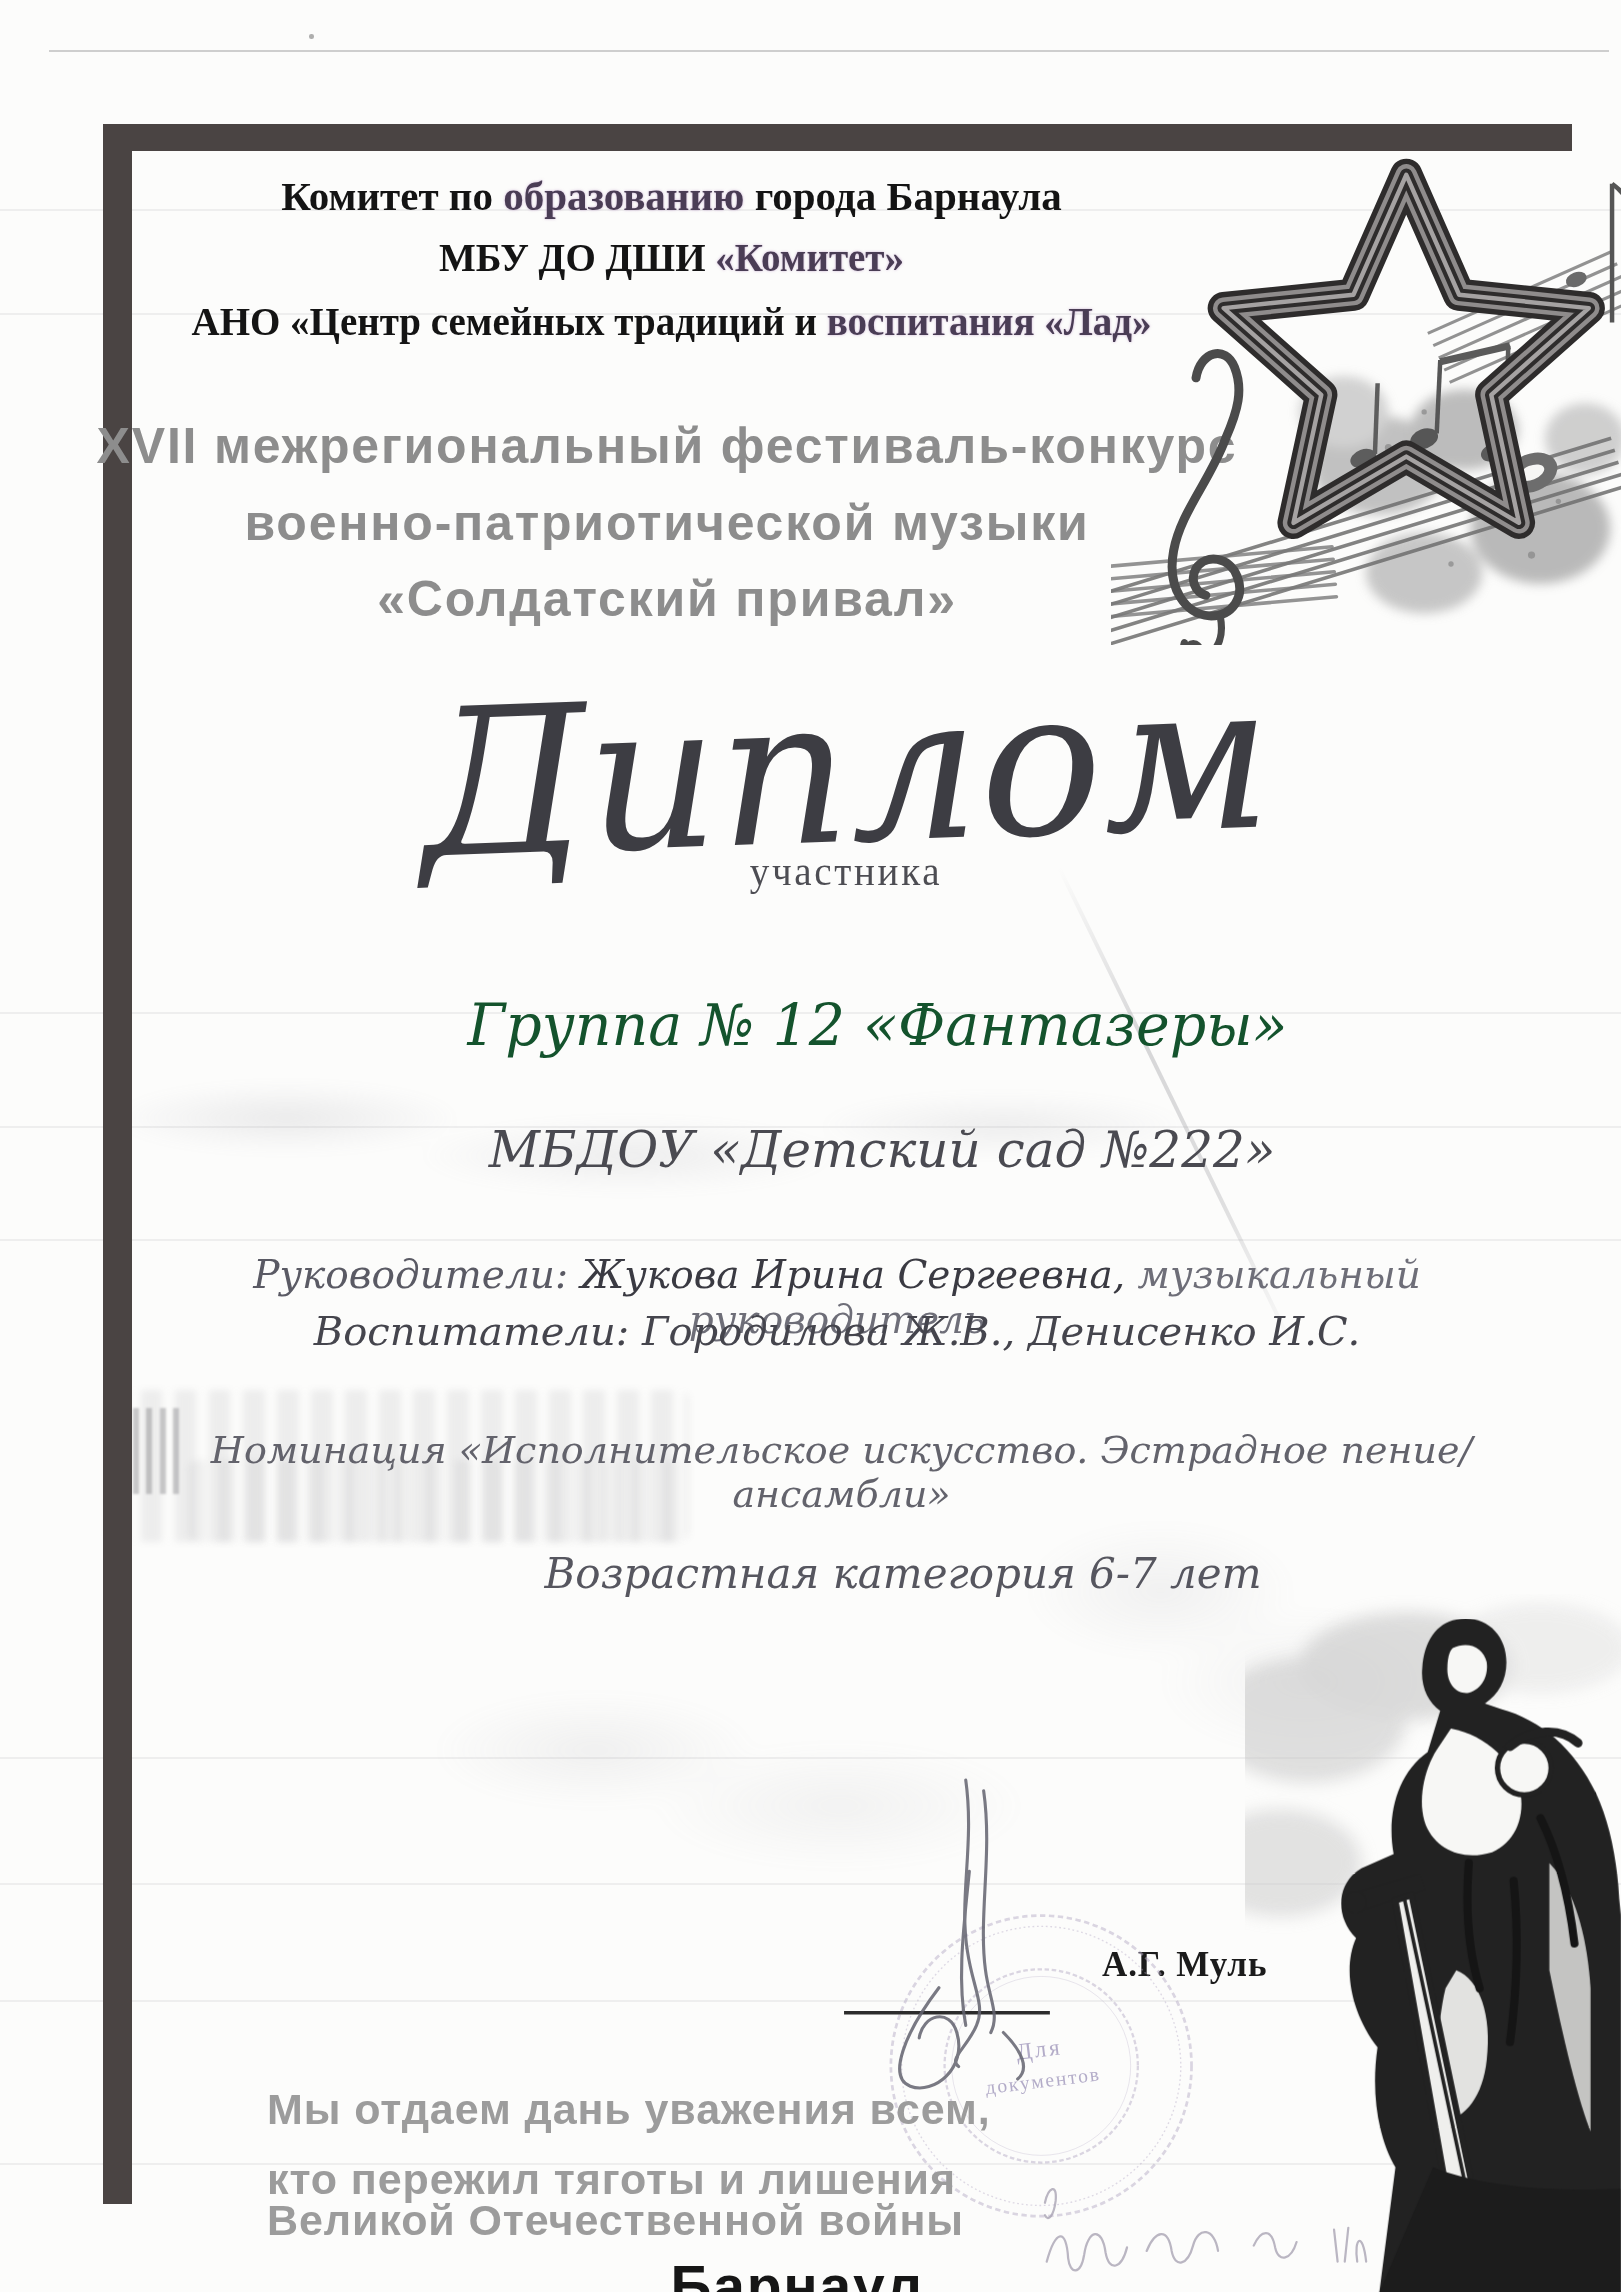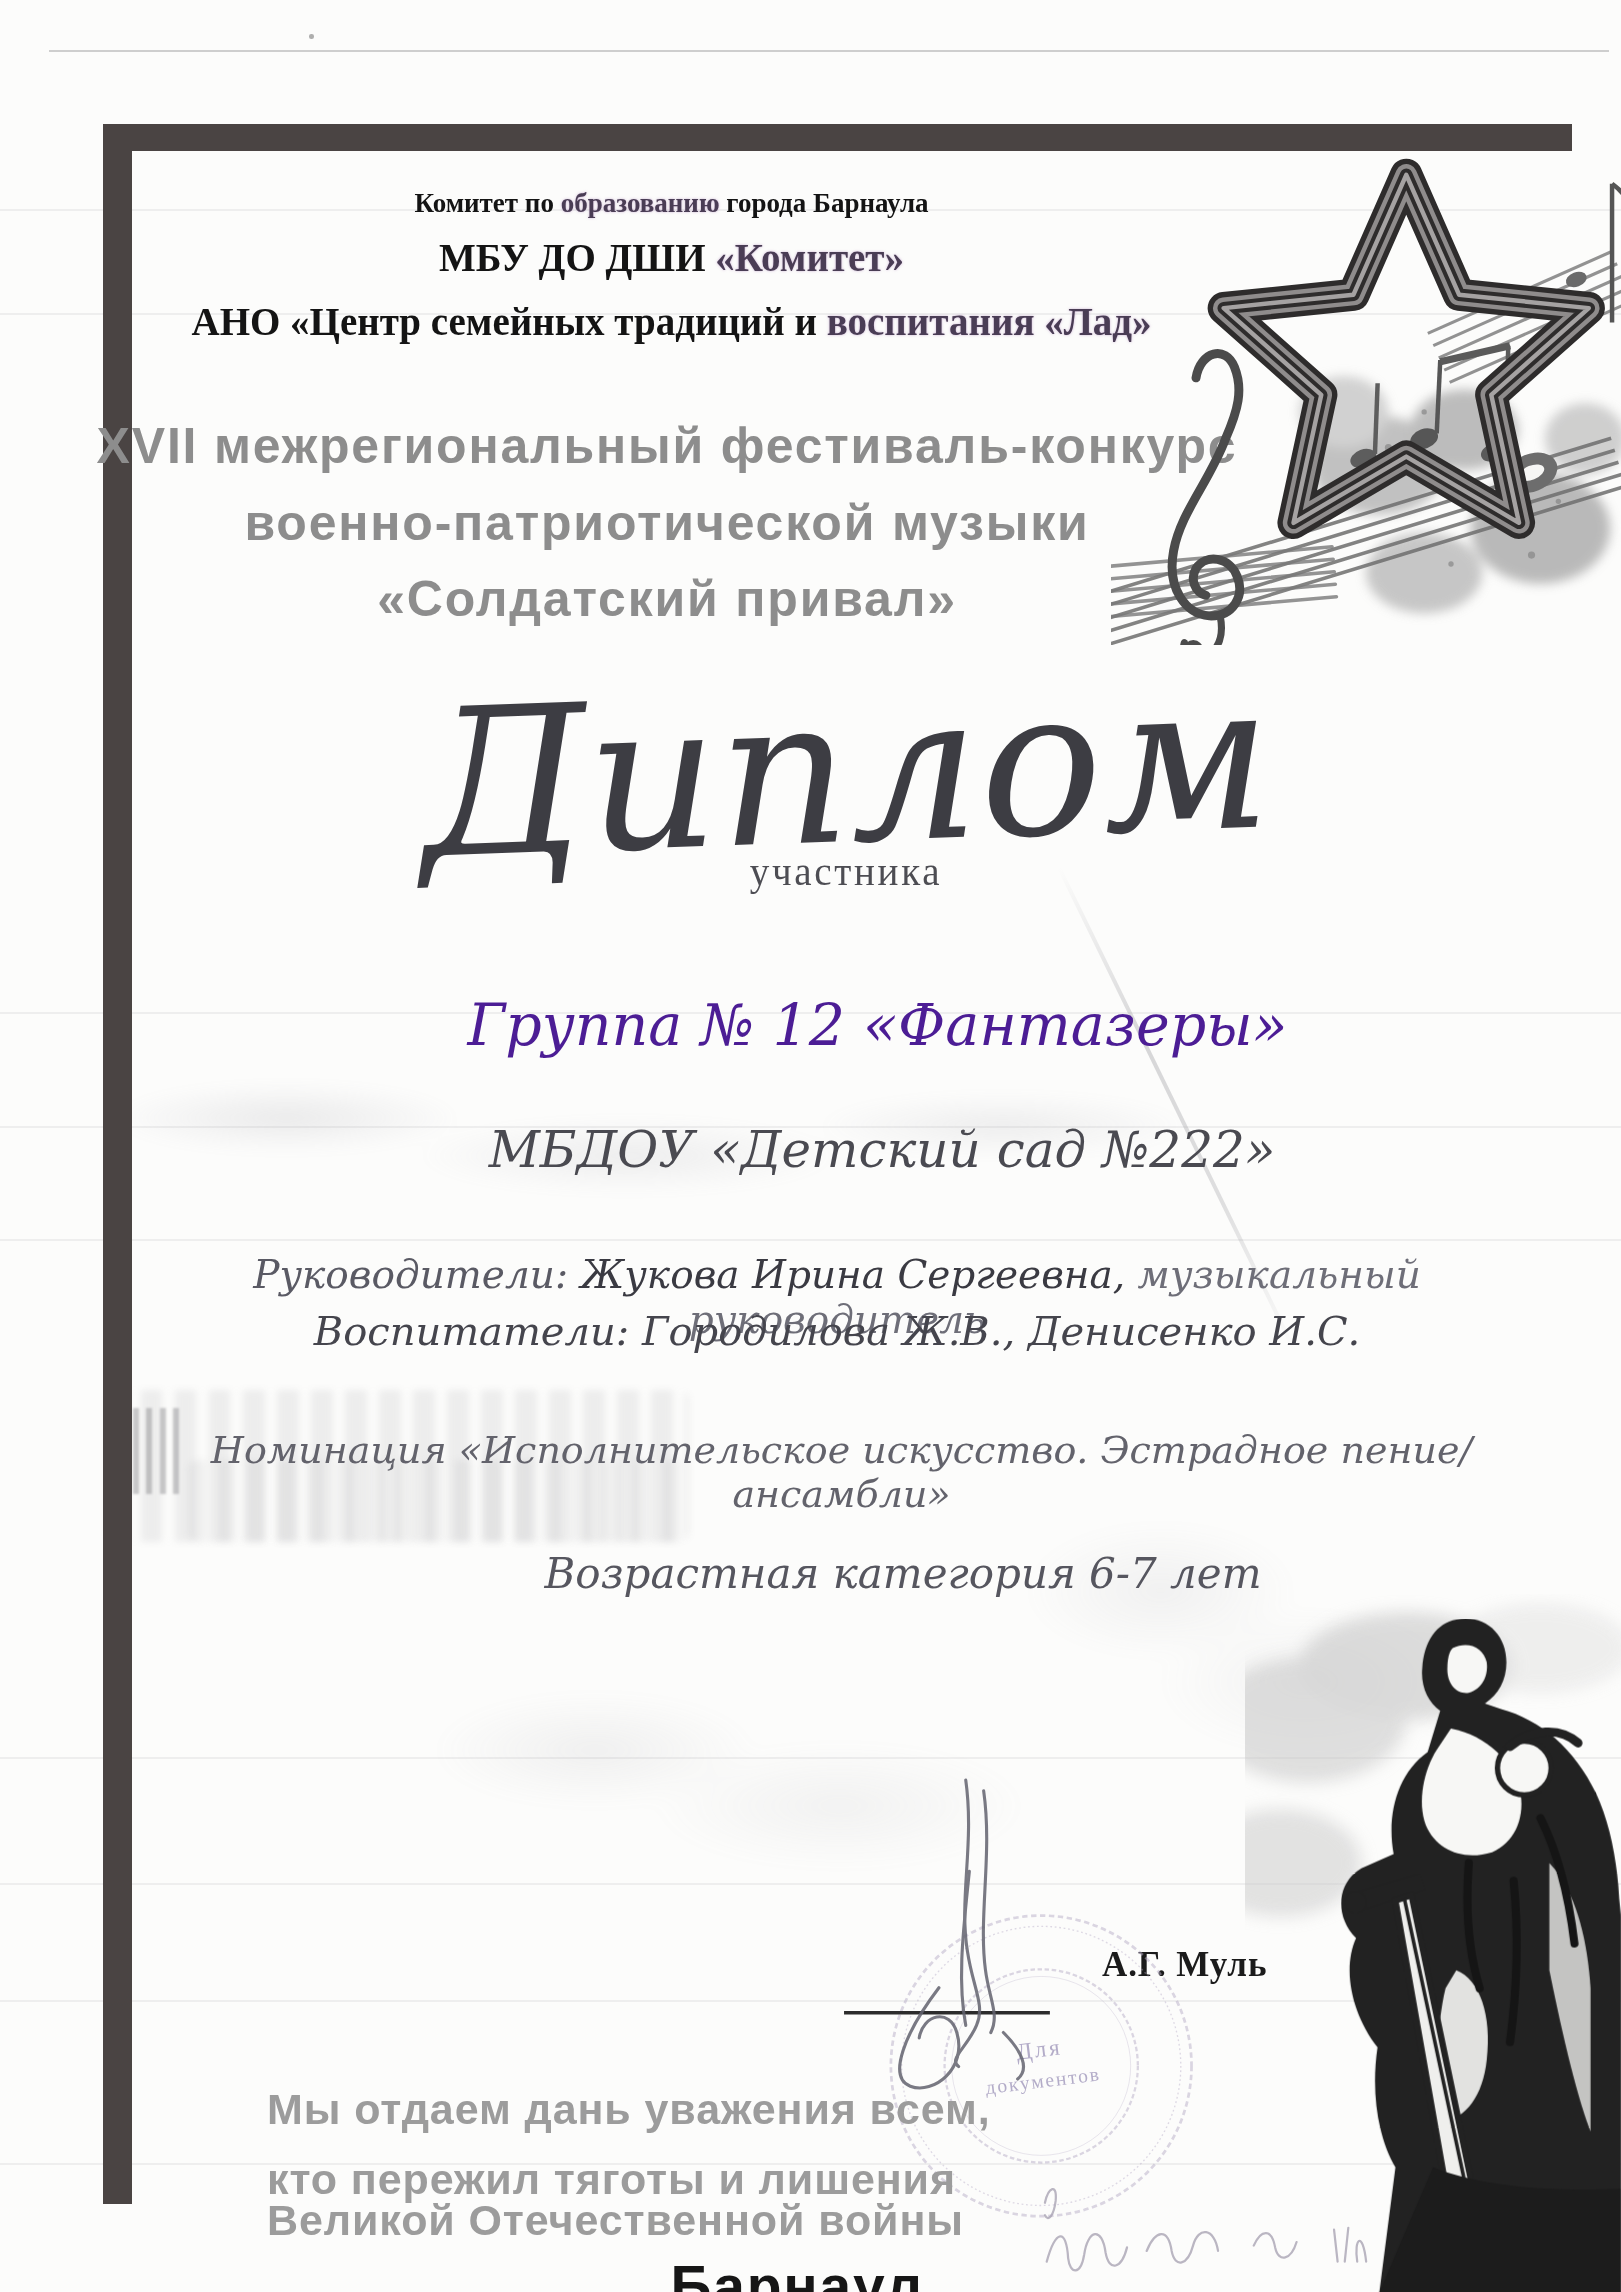--- a/index.html
+++ b/index.html
@@ -13,39 +13,39 @@
   .seam{left:0;width:1621px;height:1.8px;background:rgba(140,140,145,.12);}
   .crease{left:1061px;top:867px;width:537px;height:3.6px;transform-origin:0 0;transform:rotate(64deg);
           background:linear-gradient(90deg,rgba(170,170,172,0),rgba(168,168,172,.45) 35%,rgba(168,168,172,.35) 70%,rgba(170,170,172,0));}
 
   
   .frame-top{left:103px;top:124px;width:1469px;height:27px;background:#4a4443;}
   .frame-left{left:103px;top:124px;width:29px;height:2080px;background:#4a4443;}
 
   
   .hdr{font-weight:700;color:#141414;left:0;width:1343px;}
-  .hdr1{top:172px;font-size:27px;margin-top:16px;}
+  .hdr1{top:172px;font-size:41px;}
   .hdr2{top:235px;font-size:39px;}
   .hdr3{top:299px;font-size:39px;}
   .hl{color:#4a3d55;text-shadow:0 0 2.7px rgba(163,115,178,.55);}
 
   
   .fest{font-family:"Liberation Sans",sans-serif;font-weight:700;color:#8d8d8d;
         letter-spacing:1.8px;left:0;width:1334px;}
   .fest1{top:417px;font-size:50px;}
   .fest2{top:494px;font-size:50px;}
   .fest3{top:570px;font-size:50px;}
 
   
   .script{font-family:"DejaVu Serif",serif;font-style:italic;color:#43434a;}
   .dip{left:376px;width:940px;top:652px;font-size:204px;transform:rotate(-2deg);color:#3d3d43;}
   .sub1{left:376px;width:940px;top:849px;font-size:39px;color:#4d4d53;letter-spacing:2.7px;font-family:"Liberation Serif",serif;font-style:normal;}
   .sub2{left:376px;width:940px;top:896px;font-size:29px;color:#58585e;letter-spacing:0.9px;font-family:"Liberation Serif",serif;font-style:normal;}
 
-  .group-line{left:206px;width:1343px;top:992px;font-size:57px;color:#4c1d95;}
+  .group-line{left:206px;width:1343px;top:992px;font-size:57px;color:#14532d;}
   .inst-line{left:206px;width:1352px;top:1121px;font-size:50px;color:#4a4a51;}
 
   .lead-line{left:161px;width:1352px;top:1252px;font-size:39px;}
   .lead-label{color:#5a5a64;}
   .lead-name{color:#3a3a42;}
   .lead-role{color:#6e6e78;}
   .teach-line{left:152px;width:1370px;top:1308px;font-size:40px;color:#45454d;}
   .nomin-line{left:170px;width:1343px;top:1428px;font-size:38px;color:#63636c;}
   .age-line{left:236px;width:1334px;top:1549px;font-size:42px;color:#56565f;}
 

